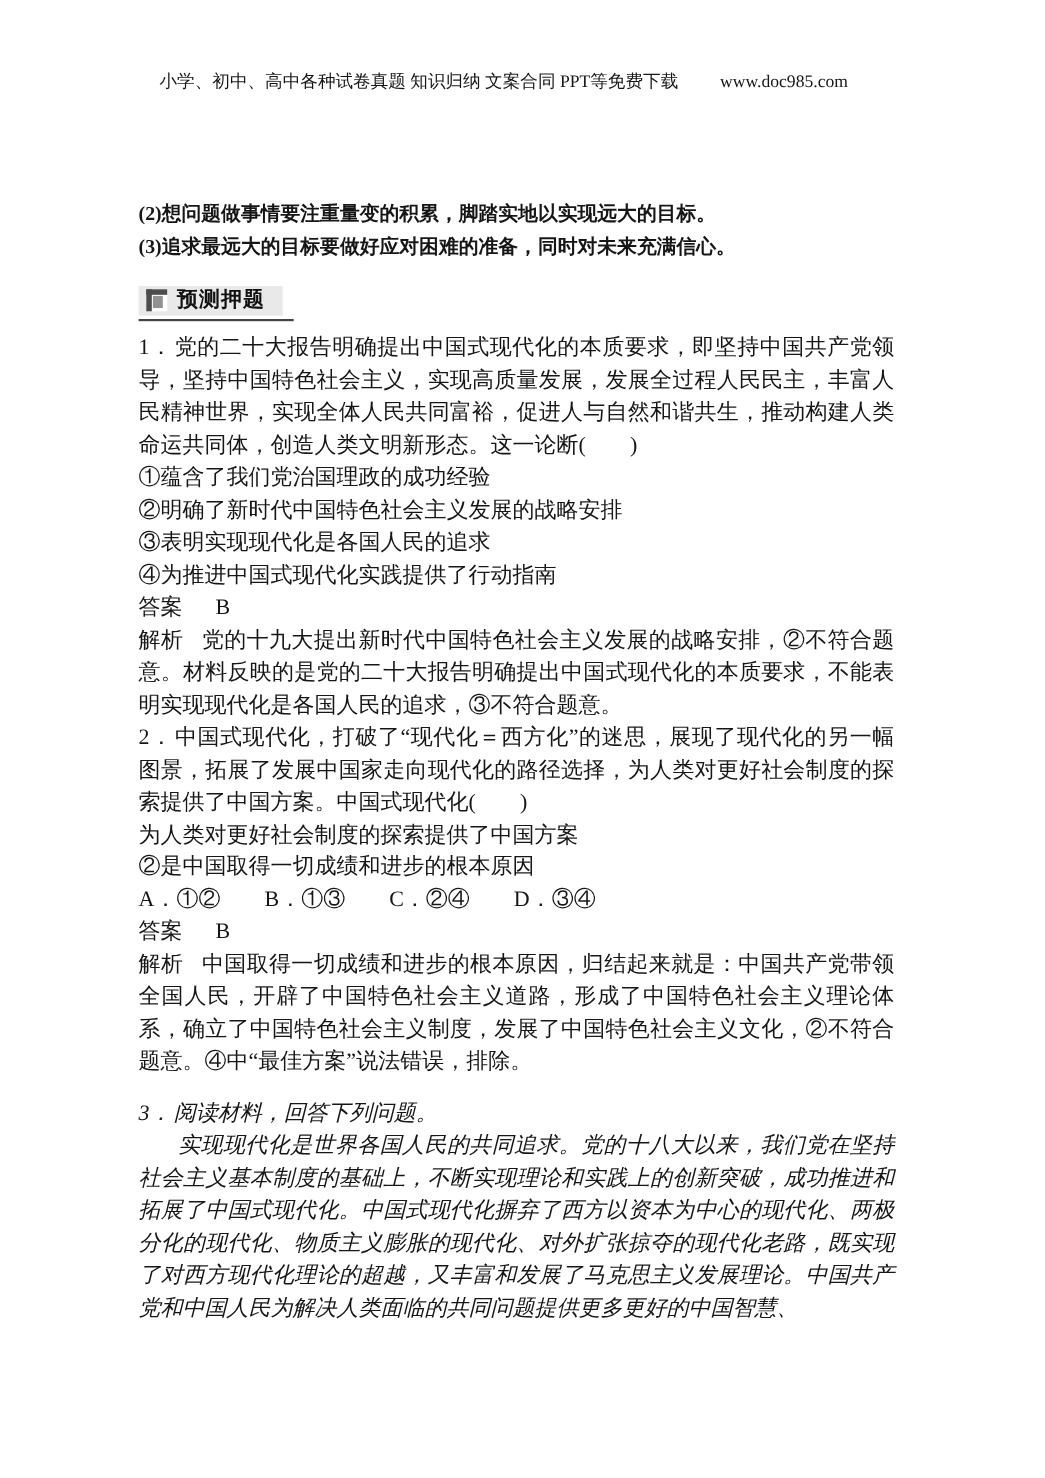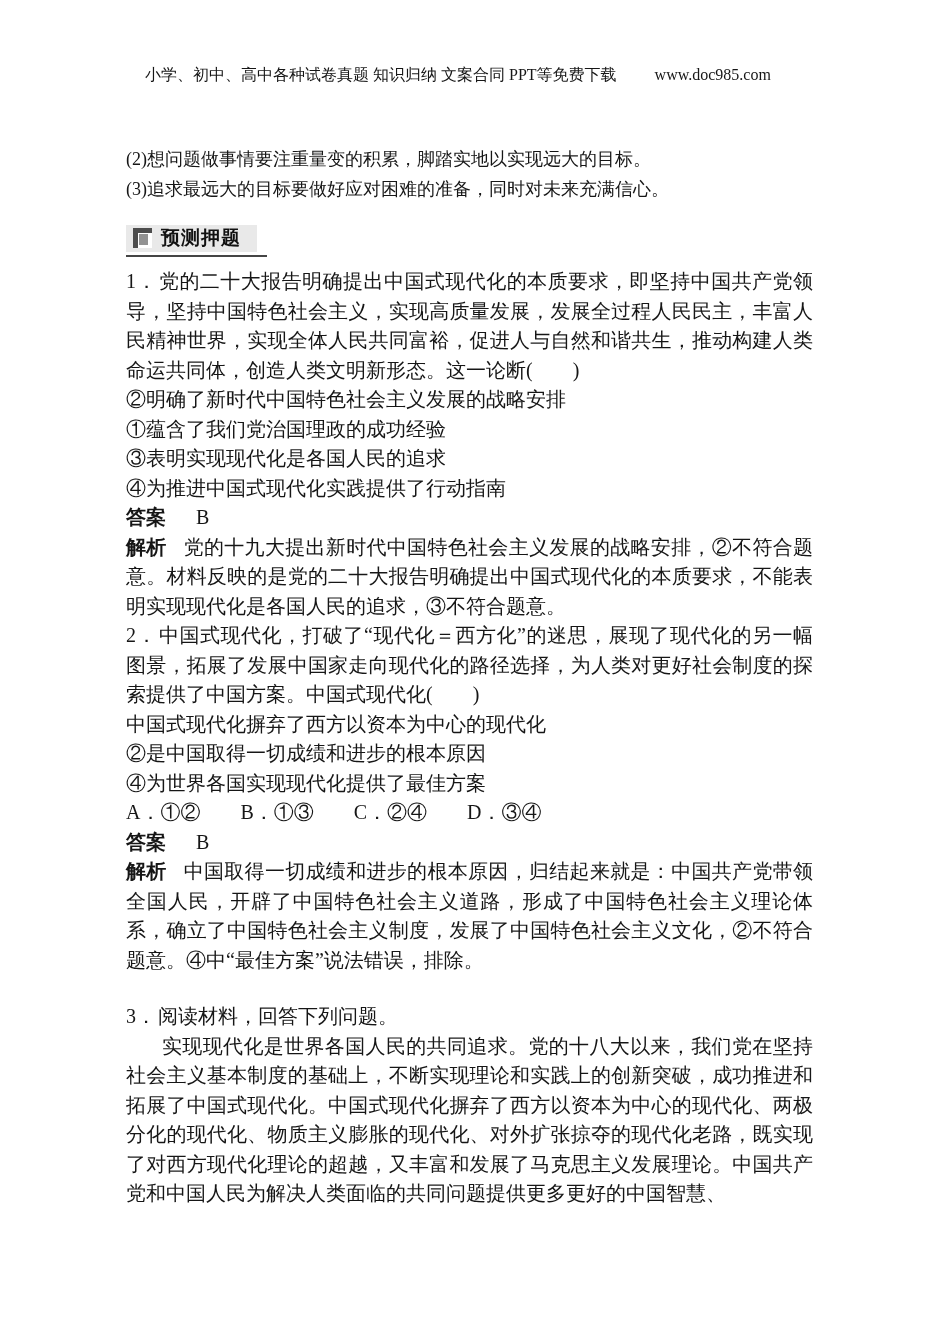--- a/index.html
+++ b/index.html
@@ -23,21 +23,21 @@
     padding-top: 64px;
     margin-left: 19px;
     font-size: 16px;
     line-height: 22px;
     display: flex;
     align-items: baseline;
     gap: 38px;
     white-space: nowrap;
   }
   
-  .intro { margin-top: 59px; }
+  .intro { margin-top: 94px; font-weight: bold; }
   .intro p {
     font-size: 18px;
     line-height: 29.5px;
   }
   
   .section-wrap {
     display: inline-block;
     margin-top: 21px;
     border-bottom: 2px solid #454545;
     padding: 0 10px 3px 0;
@@ -75,25 +75,25 @@
     letter-spacing: 1px;
   }
   
   .questions { margin-top: 10px; }
   .questions p {
     font-size: 20px;
     line-height: 29.5px;
     text-align: justify;
   }
   .q-num { margin-right: 2px; }
-  .label { font-weight: 700; }
+  .label { font-weight: 400; }
   .answer-line .answer-val { margin-left: 30px; }
   .analysis .label { margin-right: 17px; }
   .material { text-indent: 36px; }
-  .q3 { margin-top: 27px; }
+  .q3 { margin-top: 17px; font-style: italic; }
 </style>
 </head>
 <body>
 
 <div class="page">
 
   <div class="doc-header">
     <span>小学、初中、高中各种试卷真题 知识归纳 文案合同 PPT等免费下载</span>
     <span>www.doc985.com</span>
   </div>
@@ -109,33 +109,32 @@
           <span class="sec-icon-inner"></span>
         </span>
       <span class="section-title">预测押题</span>
     </div>
   </div>
 
   <div class="questions">
 
     <div class="q-block">
       <p><span class="q-num">1．</span><span>党的二十大报告明确提出中国式现代化的本质要求，即坚持中国共产党领导，坚持中国特色社会主义，实现高质量发展，发展全过程人民民主，丰富人民精神世界，实现全体人民共同富裕，促进人与自然和谐共生，推动构建人类命运共同体，创造人类文明新形态。这一论断(　　)</span></p>
+      <p>①蕴含了我们党治国理政的成功经验</p>
       <p>②明确了新时代中国特色社会主义发展的战略安排</p>
-      <p>①蕴含了我们党治国理政的成功经验</p>
       <p>③表明实现现代化是各国人民的追求</p>
       <p>④为推进中国式现代化实践提供了行动指南</p>
       <p class="answer-line"><span class="label">答案</span><span class="answer-val">B</span></p>
       <p class="analysis"><span class="label">解析</span><span>党的十九大提出新时代中国特色社会主义发展的战略安排，②不符合题意。材料反映的是党的二十大报告明确提出中国式现代化的本质要求，不能表明实现现代化是各国人民的追求，③不符合题意。</span></p>
     </div>
 
     <div class="q-block">
       <p><span class="q-num">2．</span><span>中国式现代化，打破了“现代化＝西方化”的迷思，展现了现代化的另一幅图景，拓展了发展中国家走向现代化的路径选择，为人类对更好社会制度的探索提供了中国方案。中国式现代化(　　)</span></p>
-      <p>中国式现代化摒弃了西方以资本为中心的现代化</p>
+      <p>为人类对更好社会制度的探索提供了中国方案</p>
       <p>②是中国取得一切成绩和进步的根本原因</p>
-      <p>④为世界各国实现现代化提供了最佳方案</p>
       <p>A．①②　　B．①③　　C．②④　　D．③④</p>
       <p class="answer-line"><span class="label">答案</span><span class="answer-val">B</span></p>
       <p class="analysis"><span class="label">解析</span><span>中国取得一切成绩和进步的根本原因，归结起来就是：中国共产党带领全国人民，开辟了中国特色社会主义道路，形成了中国特色社会主义理论体系，确立了中国特色社会主义制度，发展了中国特色社会主义文化，②不符合题意。④中“最佳方案”说法错误，排除。</span></p>
     </div>
 
     <div class="q-block q3">
       <p><span class="q-num">3．</span><span>阅读材料，回答下列问题。</span></p>
       <p class="material">实现现代化是世界各国人民的共同追求。党的十八大以来，我们党在坚持社会主义基本制度的基础上，不断实现理论和实践上的创新突破，成功推进和拓展了中国式现代化。中国式现代化摒弃了西方以资本为中心的现代化、两极分化的现代化、物质主义膨胀的现代化、对外扩张掠夺的现代化老路，既实现了对西方现代化理论的超越，又丰富和发展了马克思主义发展理论。中国共产党和中国人民为解决人类面临的共同问题提供更多更好的中国智慧、</p>
     </div>
 

